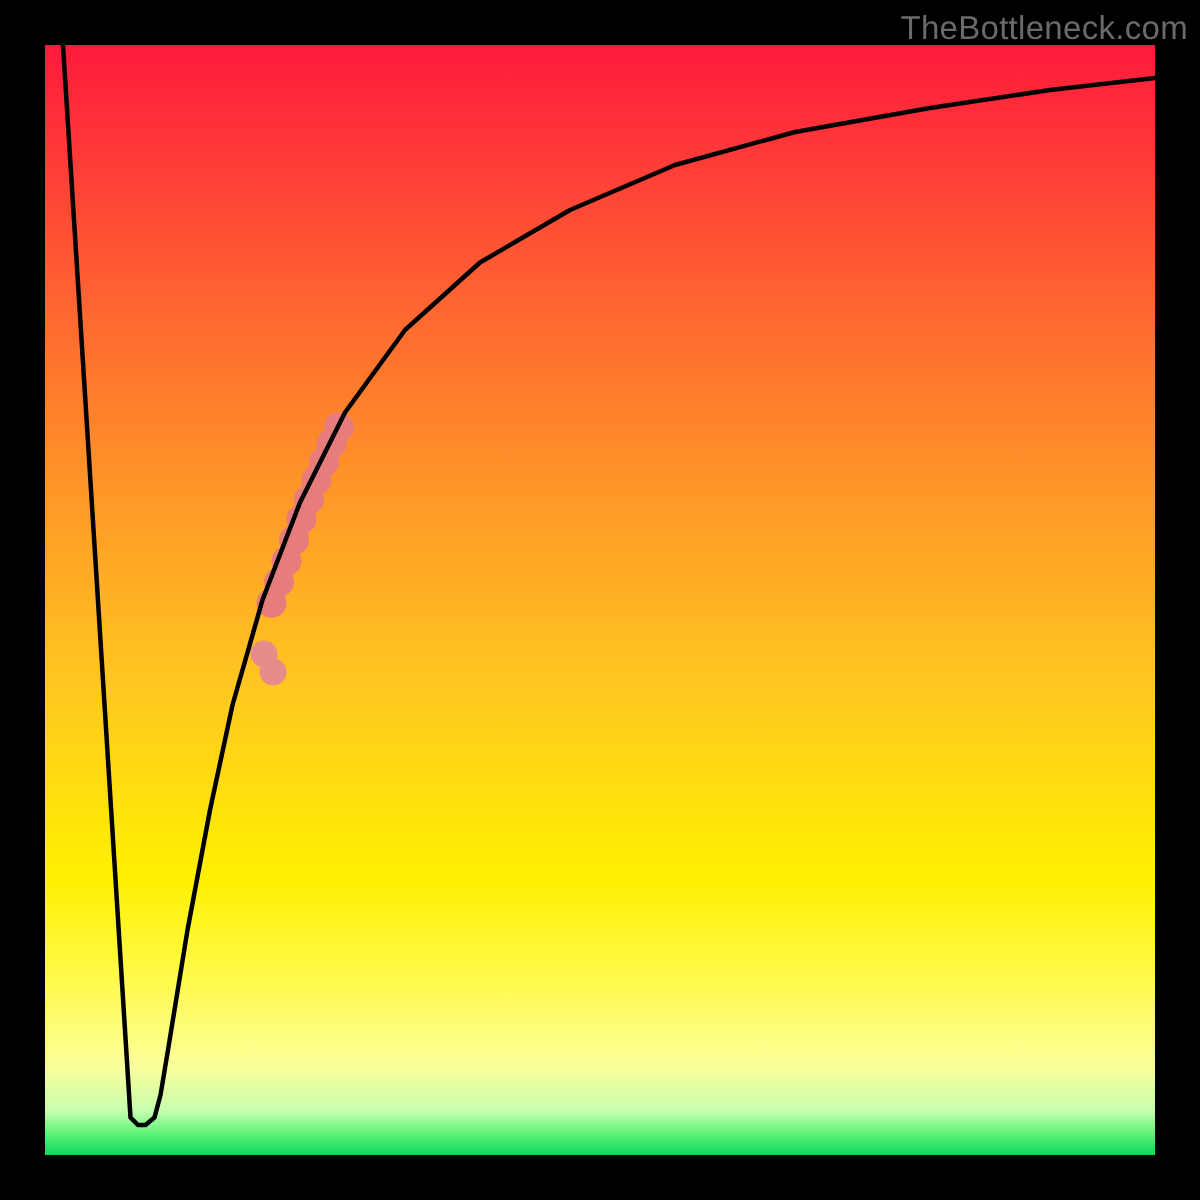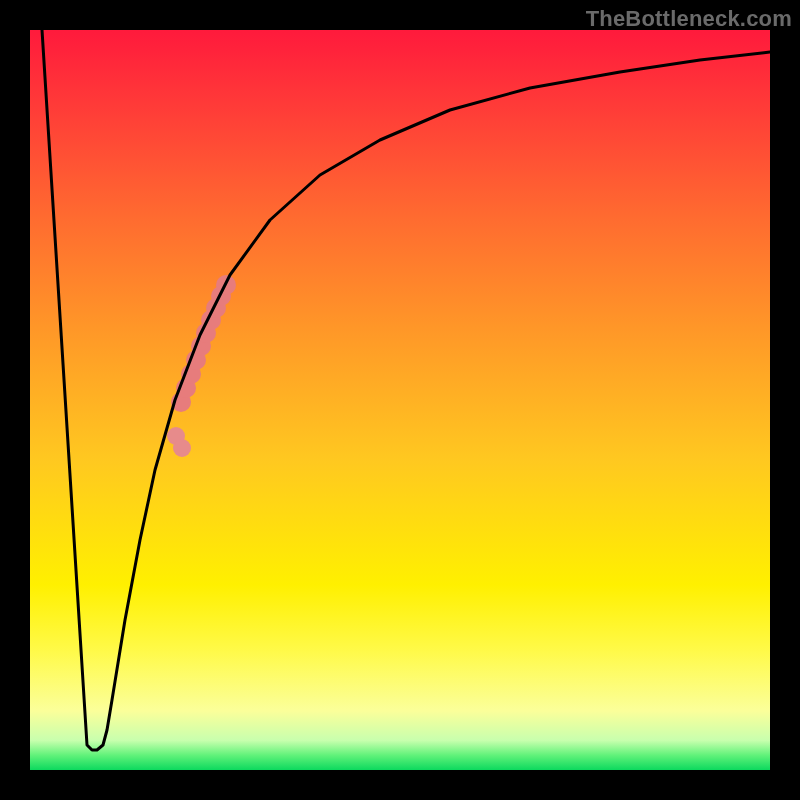--- a/index.html
+++ b/index.html
@@ -36,21 +36,21 @@
       #61f27a 98%,
       #0cd95e 100%
     );
   }
   .watermark {
     position: absolute;
     top: 6px;
     right: 8px;
     color: #6a6a6a;
     font-size: 22px;
-    font-weight: 700;
+    font-weight: 400;
     letter-spacing: 0.2px;
     user-select: none;
   }
   svg.curve {
     position: absolute;
     left: 0;
     top: 0;
     width: 740px;
     height: 740px;
   }

